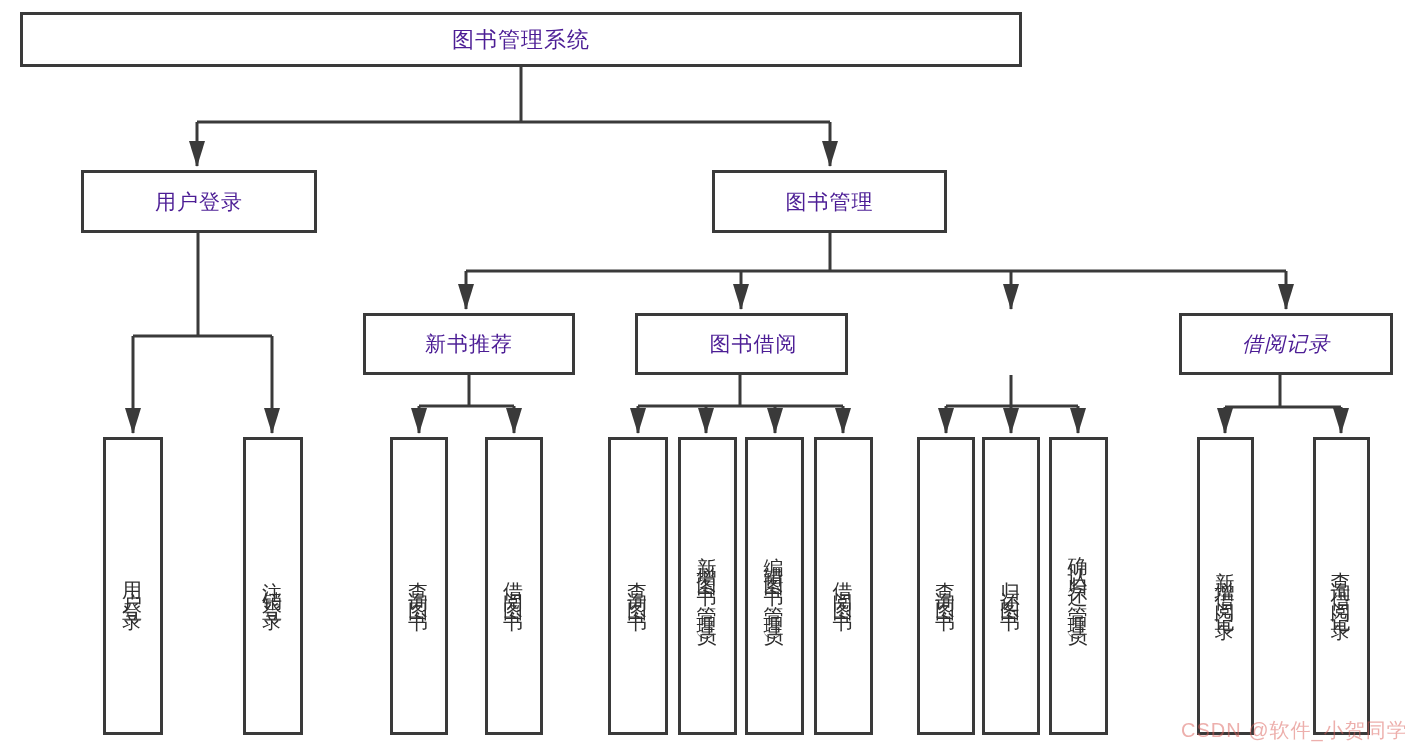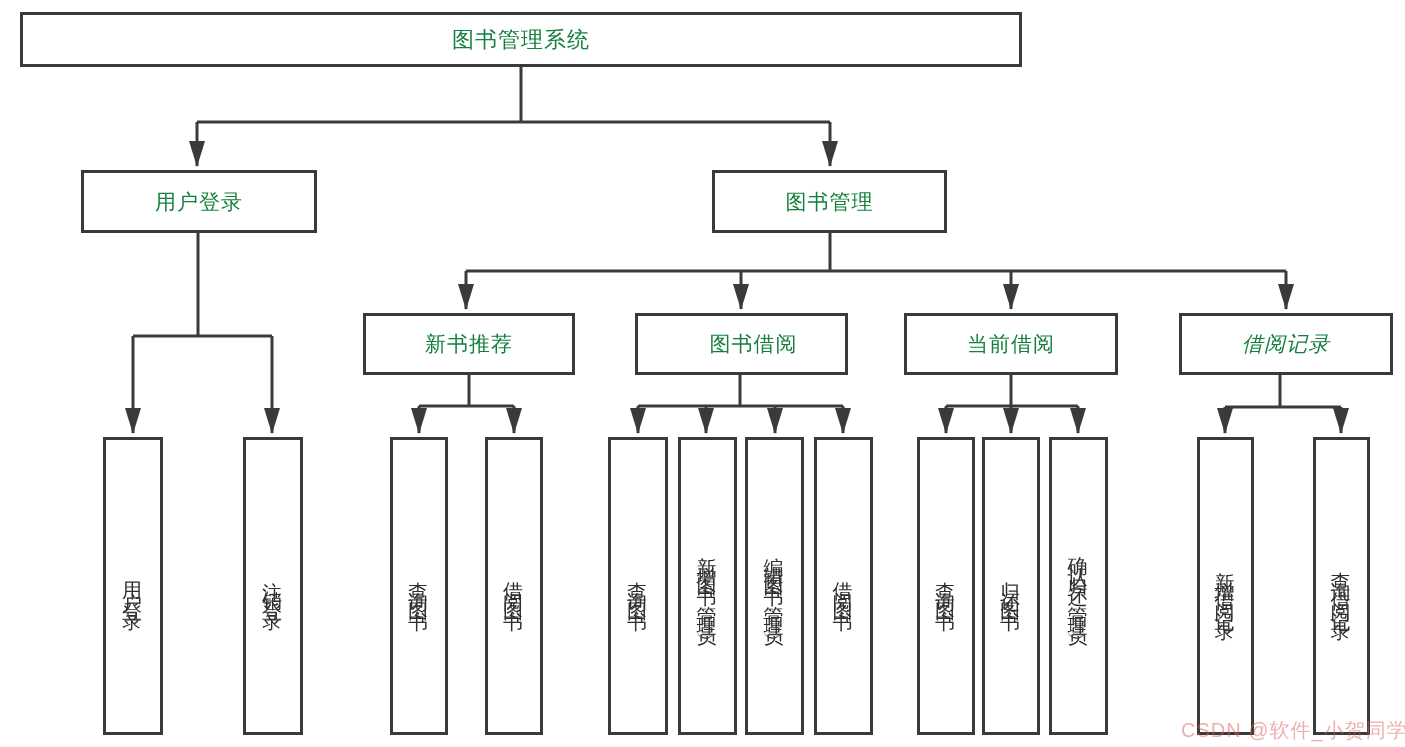--- a/index.html
+++ b/index.html
@@ -4,21 +4,21 @@
 <style>
   html,body{margin:0;padding:0;background:#ffffff;}
   #stage{
     position:relative;width:1405px;height:747px;background:#ffffff;
     font-family:"Liberation Sans",sans-serif;overflow:hidden;
   }
   #connectors{position:absolute;left:0;top:0;width:1405px;height:747px;pointer-events:none;}
   .hbox{
     position:absolute;box-sizing:border-box;background:#ffffff;
     border:3px solid #3a3a3a;display:flex;align-items:center;justify-content:center;
-    font-size:21px;color:#15803d;letter-spacing:1px;z-index:2;
+    font-size:21px;color:#4c1d95;letter-spacing:1px;z-index:2;
   }
   .hbox.root{font-size:22px;}
   .vbox{
     position:absolute;box-sizing:border-box;background:#ffffff;
     border:3px solid #3a3a3a;display:flex;align-items:center;justify-content:center;
     writing-mode:vertical-rl;text-orientation:mixed;
     font-size:20px;letter-spacing:10px;color:#2e2e2e;z-index:2;
     top:437px;height:298px;
   }
   #watermark{
@@ -75,21 +75,20 @@
     </g>
   </svg>
 
   <div class="hbox root" style="left:20px;top:12px;width:1002px;height:55px;">图书管理系统</div>
 
   <div class="hbox" style="left:81px;top:170px;width:236px;height:63px;">用户登录</div>
   <div class="hbox" style="left:712px;top:170px;width:235px;height:63px;">图书管理</div>
 
   <div class="hbox" style="left:363px;top:313px;width:212px;height:62px;">新书推荐</div>
   <div class="hbox" style="left:635px;top:313px;width:213px;height:62px;padding-left:24px;">图书借阅</div>
-  <div class="hbox" style="left:904px;top:313px;width:214px;height:62px;">当前借阅</div>
   <div class="hbox" style="left:1179px;top:313px;width:214px;height:62px;font-style:italic;">借阅记录</div>
 
   <div class="vbox" style="left:103px;width:60px;">用户登录</div>
   <div class="vbox" style="left:243px;width:60px;">注销登录</div>
 
   <div class="vbox" style="left:390px;width:58px;">查询图书</div>
   <div class="vbox" style="left:485px;width:58px;">借阅图书</div>
 
   <div class="vbox" style="left:608px;width:60px;">查询图书</div>
   <div class="vbox" style="left:678px;width:59px;">新增图书（管理员）</div>

